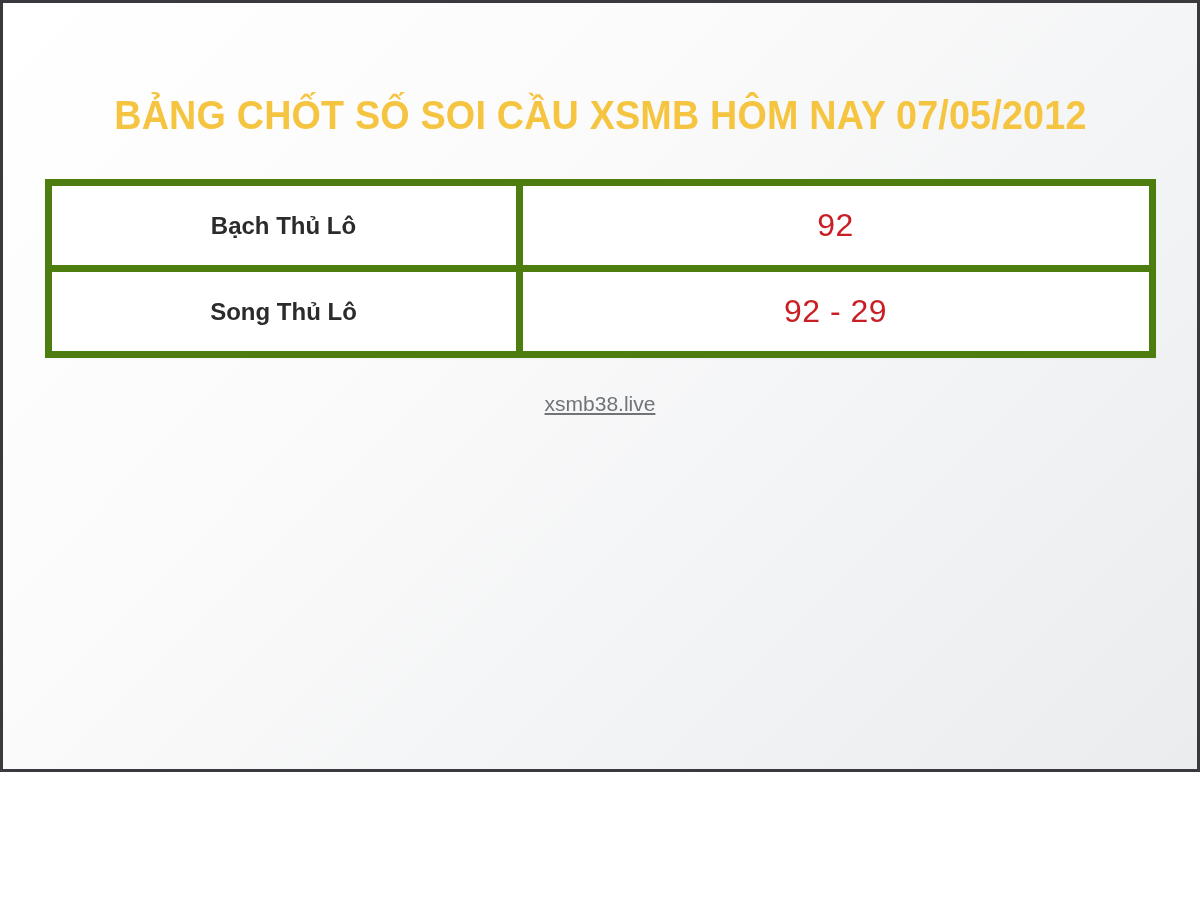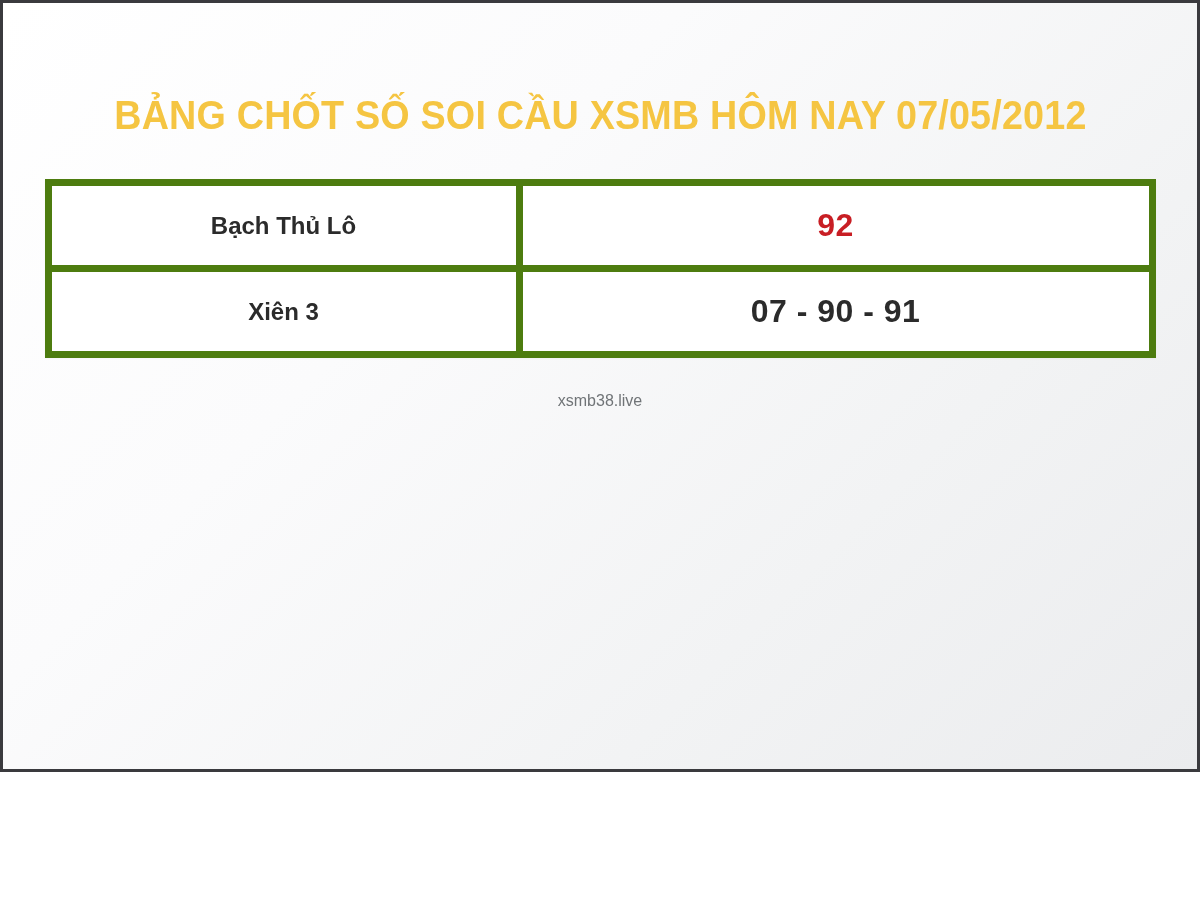--- a/index.html
+++ b/index.html
@@ -68,55 +68,56 @@
   .cell-label {
     width: 444px;
     font-size: 24px;
     font-weight: bold;
     color: #2b2b2b;
     font-family: "Liberation Sans Narrow", "Liberation Sans", sans-serif;
   }
 
   .cell-value {
     font-size: 32px;
-    font-weight: bold;
+    font-weight: normal;
     color: #2b2b2b;
     letter-spacing: 0.5px;
     font-family: "Liberation Sans Narrow", "Liberation Sans", sans-serif;
   }
 
   .cell-value.highlight {
     color: #c81e24;
   }
 
   .footer {
     margin-top: 34px;
-    font-size: 16px;
+    font-size: 21px;
     color: #707477;
     font-family: "Liberation Sans", sans-serif;
     font-weight: normal;
+    text-decoration: underline;
   }
 </style>
 </head>
 <body>
 
 <div class="page">
 
   <div class="title">BẢNG CHỐT SỐ SOI CẦU XSMB HÔM NAY 07/05/2012</div>
 
   <div class="table-wrap">
     <table class="chot-table">
       <tbody>
           <tr>
             <td class="cell-label">Bạch Thủ Lô</td>
             <td class="cell-value highlight">92</td>
           </tr>
           <tr>
-            <td class="cell-label">Xiên 3</td>
-            <td class="cell-value">07 - 90 - 91</td>
+            <td class="cell-label">Song Thủ Lô</td>
+            <td class="cell-value highlight">92 - 29</td>
           </tr>
         </tbody>
     </table>
   </div>
 
   <div class="footer">xsmb38.live</div>
 
 </div>
 
 </body></html>

